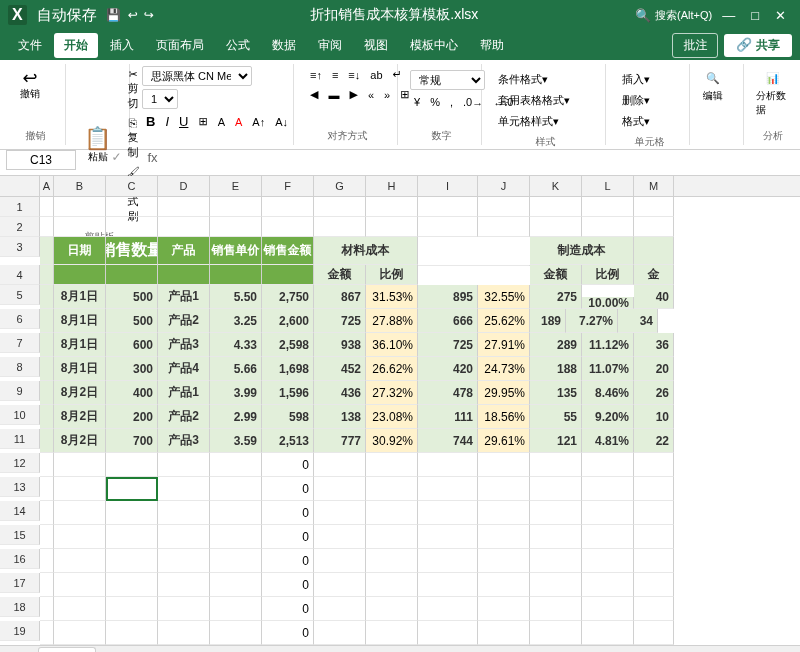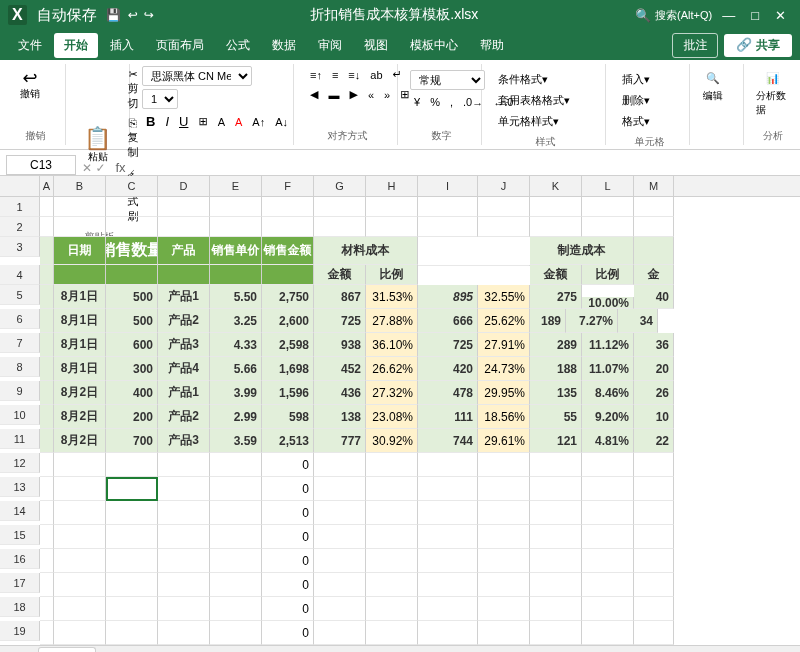--- a/index.html
+++ b/index.html
@@ -100,23 +100,23 @@
       background: white;
       cursor: pointer;
     }
 
     
     .formula-bar {
       height: 26px;
       background: white;
       border-bottom: 1px solid #d0d0d0;
       display: flex;
-      align-items: flex-end;
+      align-items: flex-start;
       padding: 0 6px;
-      gap: 4px;
+      gap: 20px;
     }
     .cell-ref {
       width: 70px;
       border: 1px solid #ccc;
       padding: 2px 4px;
       font-size: 12px;
       text-align: center;
     }
     .formula-divider { color: #999; padding: 0 2px; }
     .formula-input {
@@ -517,21 +517,21 @@
       <div class="sheet-row row-h-24">
         <div class="row-header">5</div>
         <div class="cell hdr-light-green" style="width:14px;"></div>
         <div class="cell hdr-light-green cell-center" style="width:52px;">8月1日</div>
         <div class="cell hdr-light-green cell-right" style="width:52px;">500</div>
         <div class="cell hdr-light-green cell-center" style="width:52px;">产品1</div>
         <div class="cell hdr-light-green cell-right" style="width:52px;">5.50</div>
         <div class="cell hdr-light-green cell-right" style="width:52px;">2,750</div>
         <div class="cell hdr-light-green cell-right" style="width:52px;">867</div>
         <div class="cell data-yellow cell-right" style="width:52px;">31.53%</div>
-        <div class="cell hdr-light-green cell-right" style="width:60px;font-style:italic;">895</div>
+        <div class="cell hdr-light-green cell-right" style="width:60px;">895</div>
         <div class="cell data-yellow cell-right" style="width:52px;">32.55%</div>
         <div class="cell hdr-light-green cell-right" style="width:52px;">275</div>
         <div class="cell hdr-light-green cell-right" style="width:52px;margin-top:12px;">10.00%</div>
         <div class="cell hdr-light-green cell-right" style="width:40px;">40</div>
       </div>
 
       <div class="sheet-row row-h-24">
         <div class="row-header">6</div>
         <div class="cell hdr-light-green" style="width:14px;"></div>
         <div class="cell hdr-light-green cell-center" style="width:52px;">8月1日</div>

